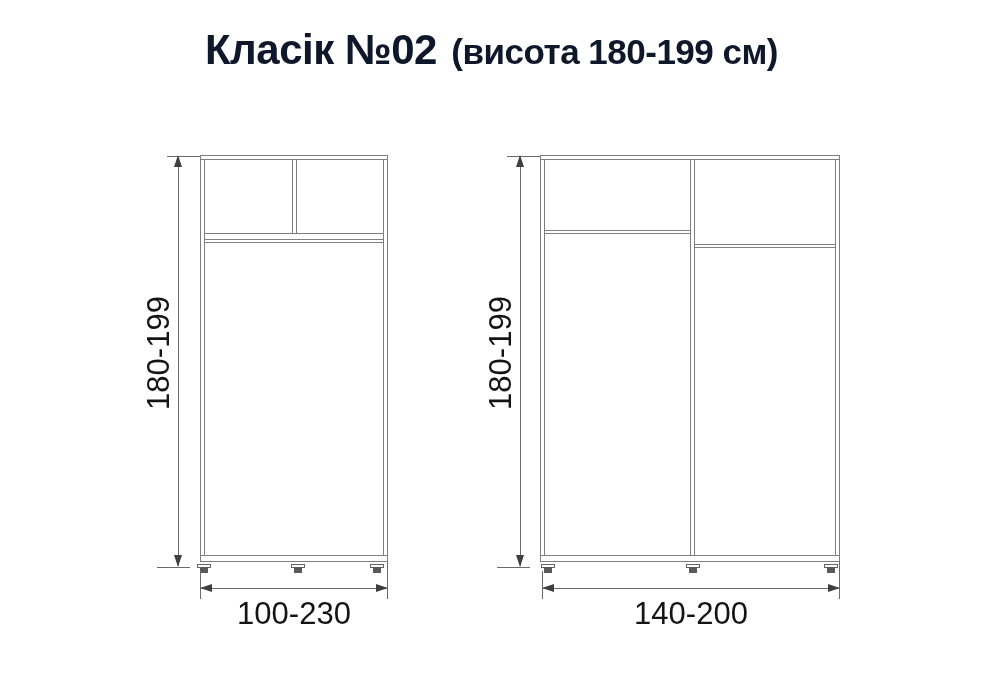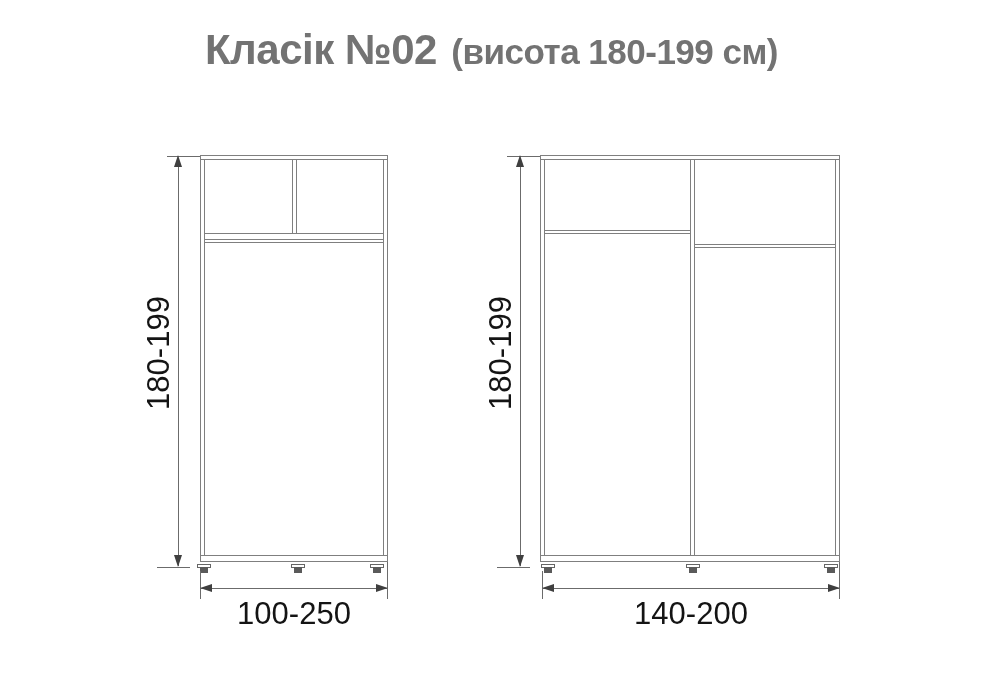--- a/index.html
+++ b/index.html
@@ -2,21 +2,21 @@
 <html><head>
 <meta charset="utf-8">
 <style>
   html,body{margin:0;padding:0;background:#ffffff;}
   .canvas{
     position:relative;width:983px;height:700px;background:#ffffff;
     font-family:"Liberation Sans",sans-serif;overflow:hidden;
   }
   .title{
     position:absolute;top:26px;left:0;width:100%;
-    text-align:center;color:#737373;white-space:nowrap;
+    text-align:center;color:#0f172a;white-space:nowrap;
   }
   .title .main{font-size:42px;font-weight:700;letter-spacing:-0.5px;}
   .title .sub{font-size:35px;font-weight:700;letter-spacing:-0.5px;margin-left:10px;}
 
   
   .h{position:absolute;height:1px;background:#7f7f7f;}
   .v{position:absolute;width:1px;background:#7f7f7f;}
   .dim{background:#6b6b6b;}
   .rect{position:absolute;box-sizing:border-box;border:1px solid #7f7f7f;}
   .dbl-v{position:absolute;box-sizing:border-box;border-left:1px solid #7f7f7f;border-right:1px solid #7f7f7f;}
@@ -82,21 +82,21 @@
     <div class="v dim" style="left:178px;top:158px;height:408px;"></div>
     <div class="arr up" style="left:174px;top:155px;"></div>
     <div class="arr down" style="left:174px;top:555px;"></div>
     <div class="dim-label rot" style="left:159px;top:353px;">180-199</div>
 
     <div class="v dim" style="left:200px;top:571px;height:28px;"></div>
     <div class="v dim" style="left:387px;top:562px;height:37px;"></div>
     <div class="h dim" style="left:201px;top:588px;width:186px;"></div>
     <div class="arr left" style="left:200px;top:584px;"></div>
     <div class="arr right" style="left:376px;top:584px;"></div>
-    <div class="dim-label horiz" style="left:294px;top:596px;">100-250</div>
+    <div class="dim-label horiz" style="left:294px;top:596px;">100-230</div>
   </div>
 
   <div>
 
     <div class="rect" style="left:540px;top:155px;width:300px;height:407px;"></div>
     <div class="h" style="left:541px;top:159px;width:298px;"></div>
     <div class="v" style="left:544px;top:159px;height:396px;"></div>
     <div class="v" style="left:835px;top:159px;height:396px;"></div>
     <div class="h" style="left:541px;top:555px;width:298px;"></div>
 

